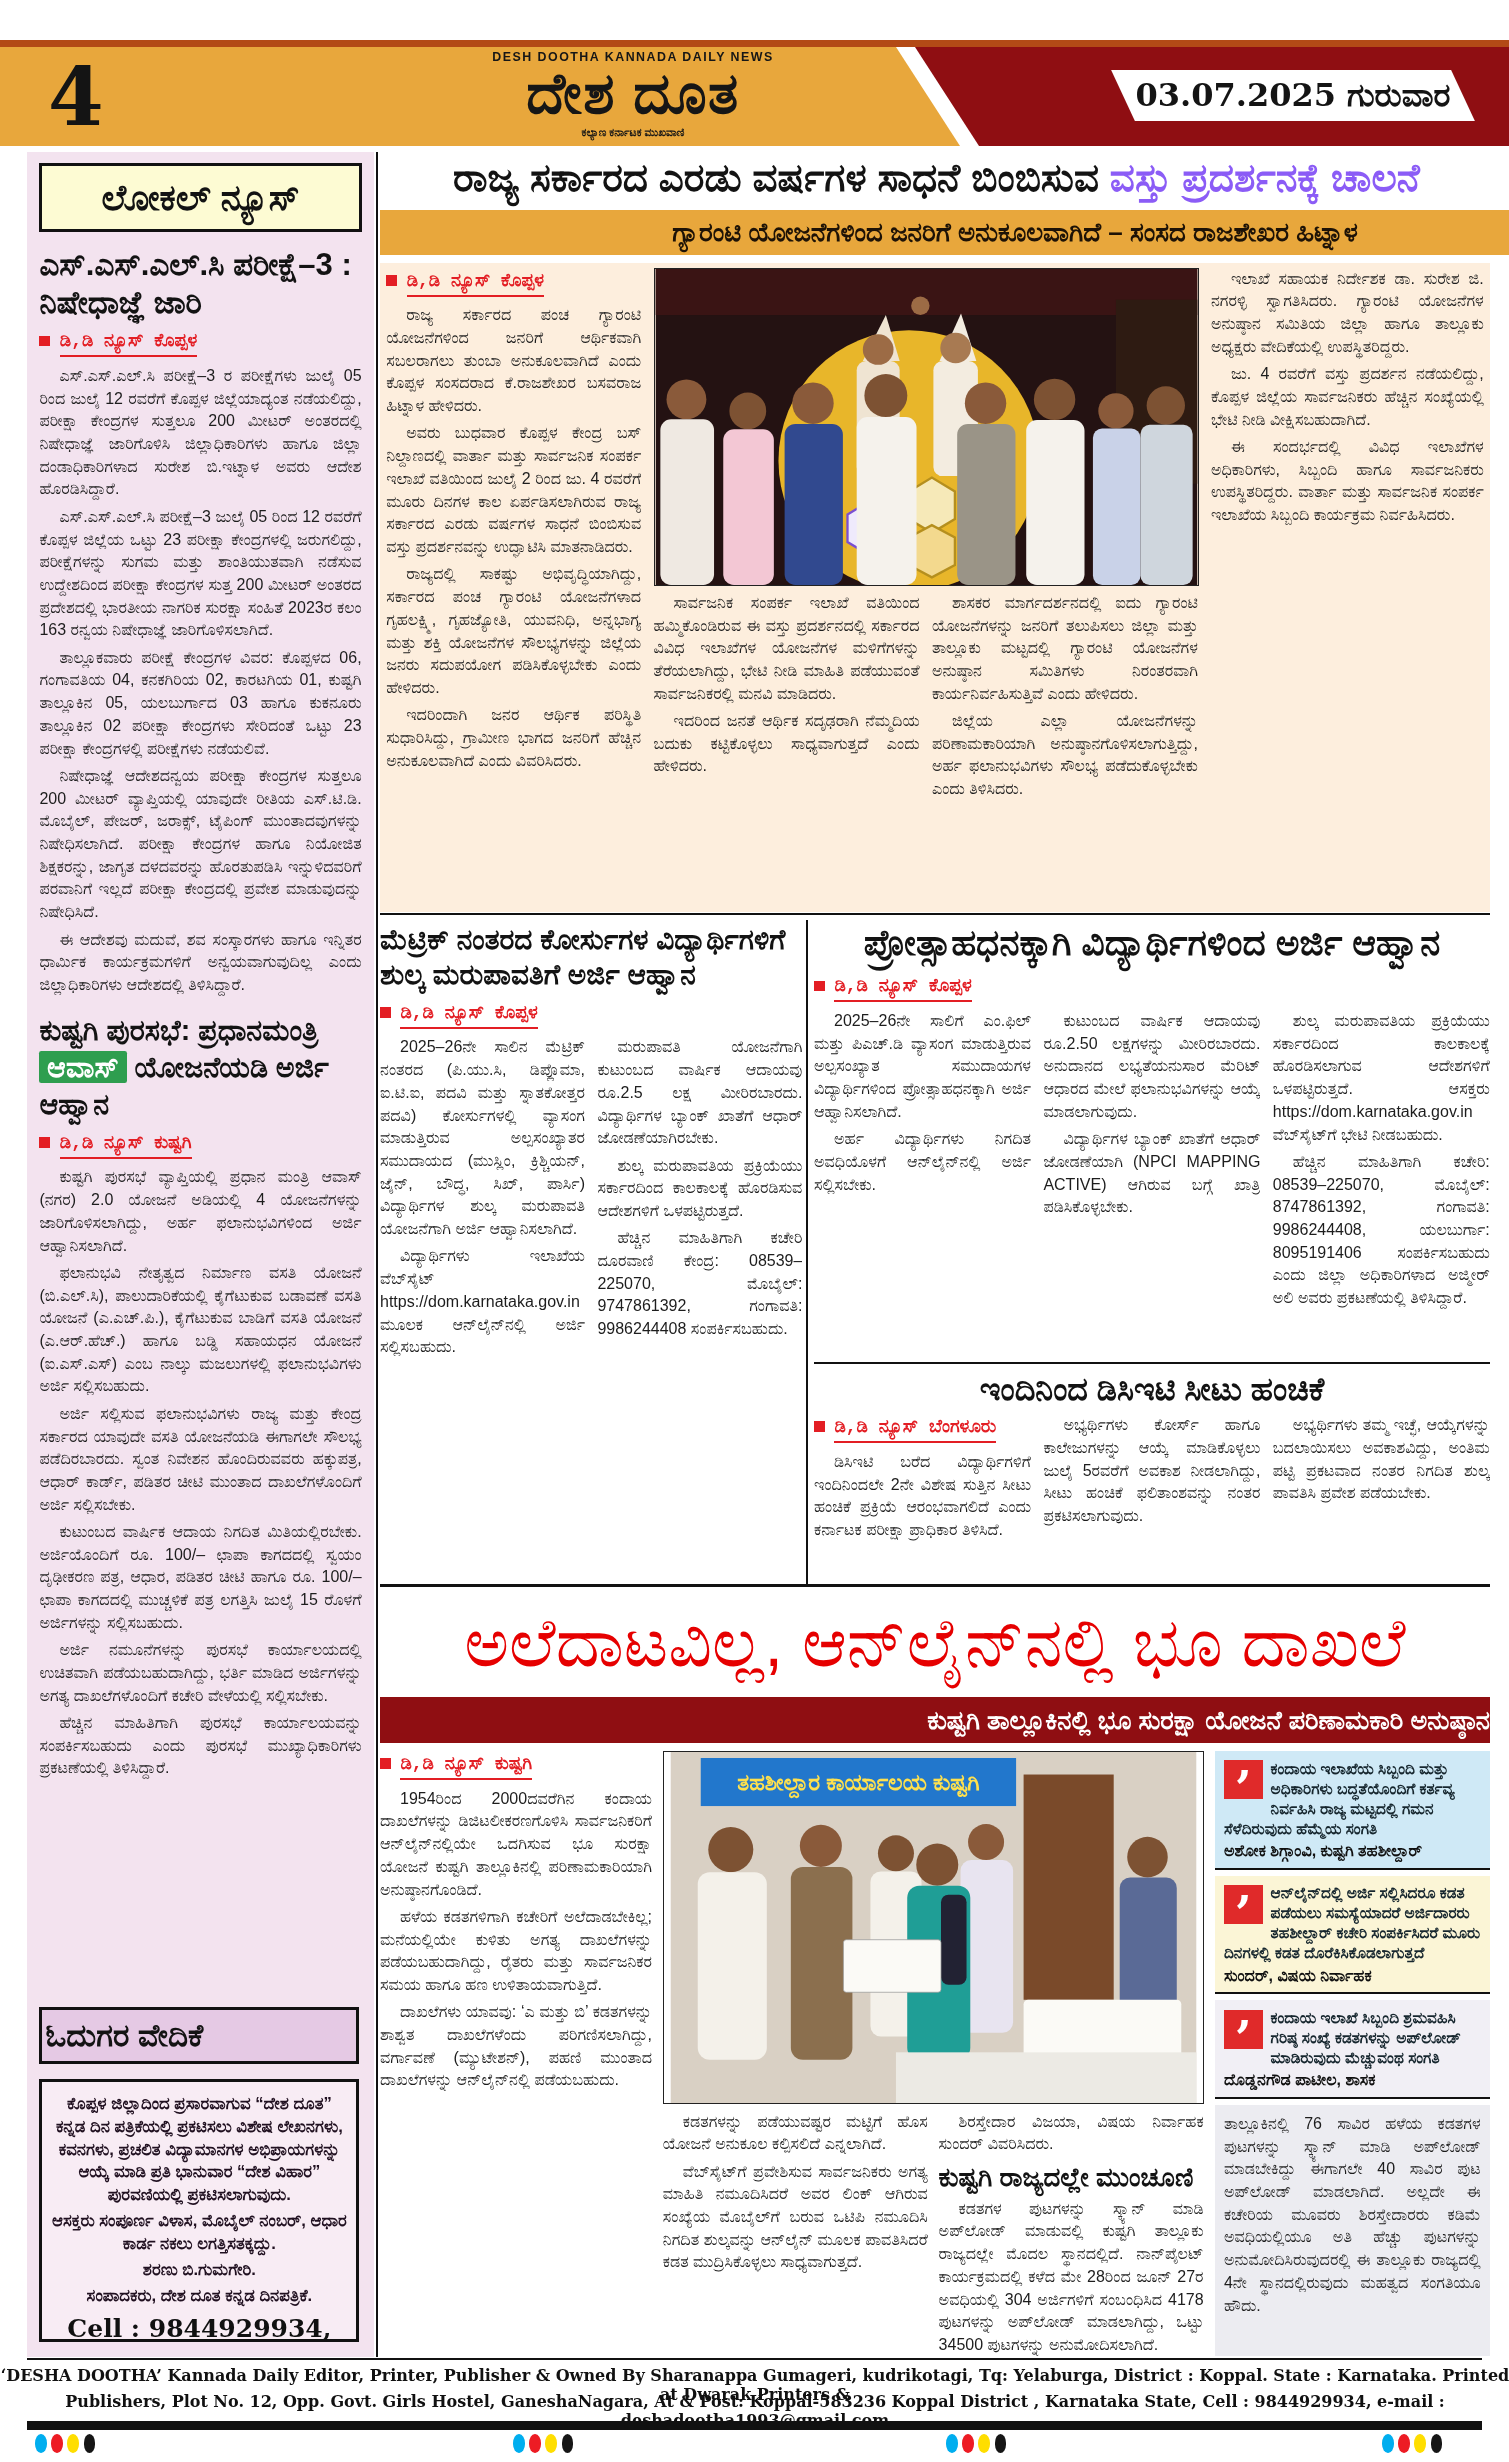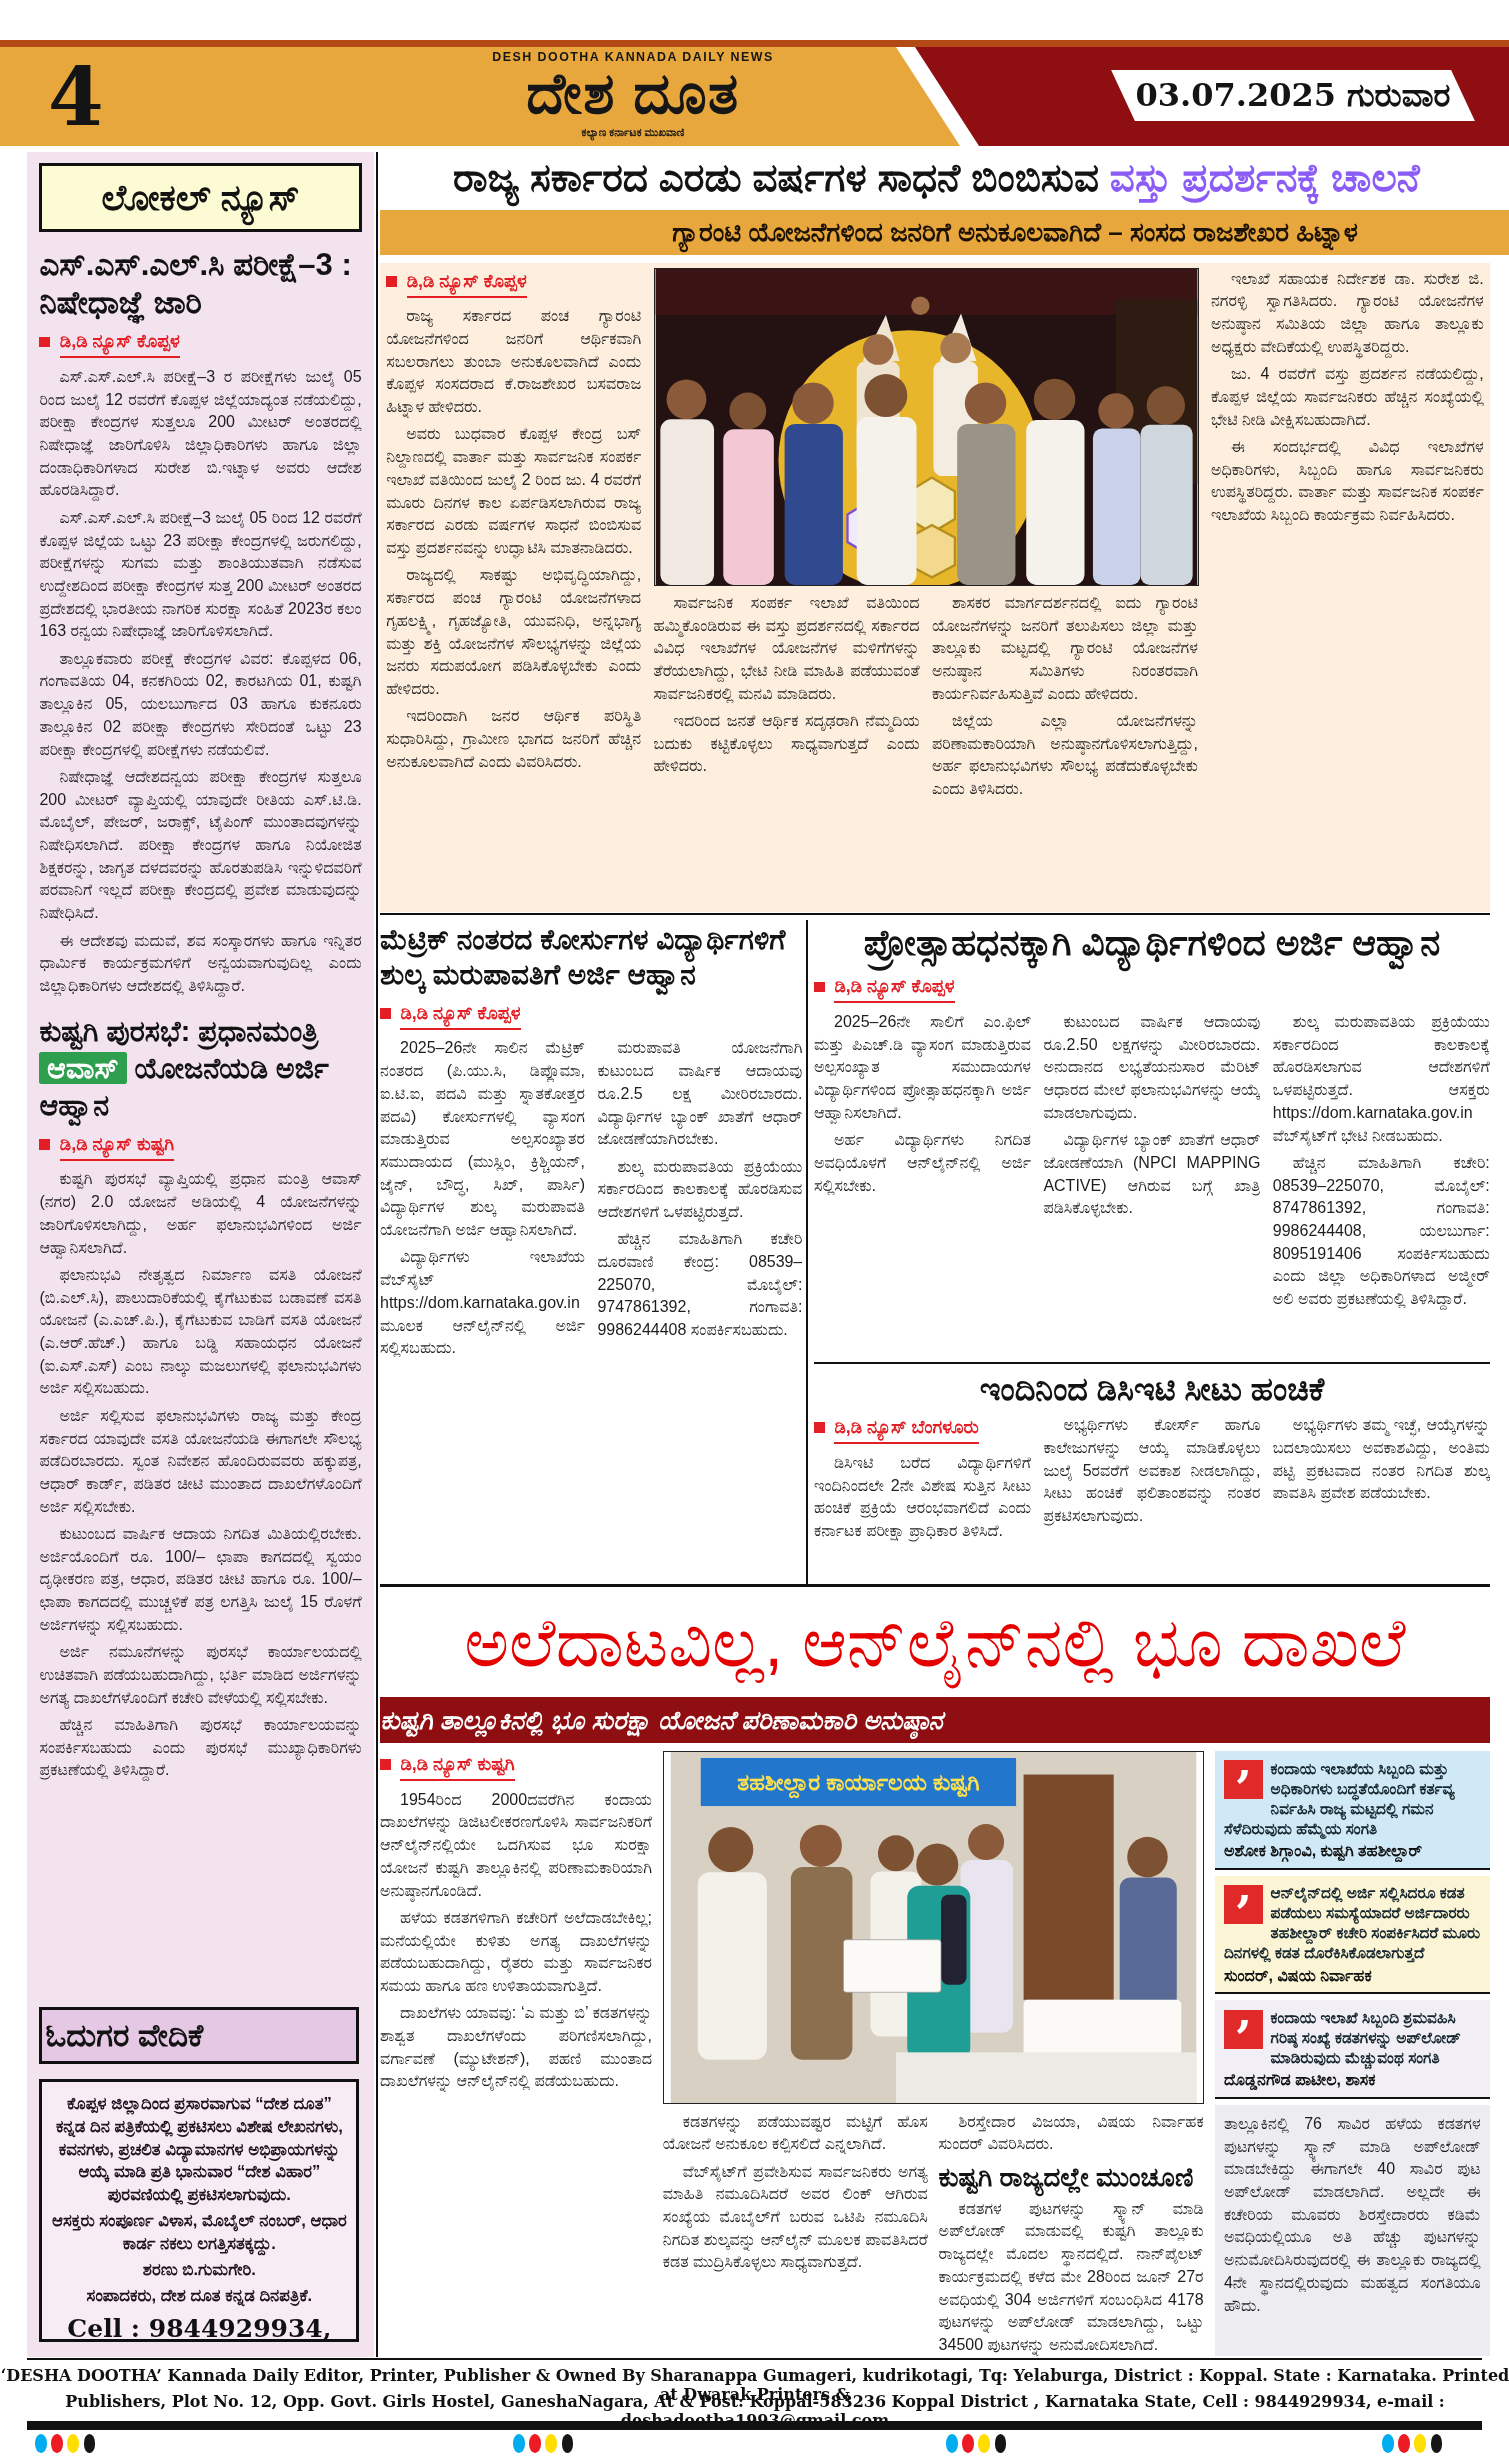--- a/index.html
+++ b/index.html
@@ -11,21 +11,21 @@
   .maroon{position:absolute;left:915px;top:0;width:595px;height:99px;background:#8f0e12;clip-path:polygon(0 0,595px 0,595px 100%,64px 100%);}
   .pgnum{position:absolute;left:48px;top:1.5px;font-size:80px;font-weight:bold;font-family:"DejaVu Serif",serif;color:#141414;line-height:96px;}
   .maststack{position:absolute;left:417px;top:3.1px;width:432px;text-align:center;color:#161616;}
   .mast-top{font-size:12.4px;font-weight:bold;letter-spacing:1.5px;}
   .mast-title{font-size:57px;font-weight:800;line-height:59px;letter-spacing:1.5px;}
   .mast-tag{font-size:10.8px;font-weight:bold;margin-top:3.1px;}
   .datebox{position:absolute;left:1123px;top:23px;width:340px;height:51px;background:#ffffff;transform:skewX(25deg);}
   .datetext{position:absolute;left:1123px;top:23px;width:340px;height:51px;line-height:51px;text-align:center;font-size:32px;font-weight:800;color:#141414;font-family:"DejaVu Serif",serif;}
   
   .body p{margin:0 0 4.6px 0;font-size:16px;line-height:1.42;text-align:justify;text-indent:20px;color:#1d1d1d;}
-  .byline{display:inline-block;color:#e31e24;font-weight:bold;font-size:18px;border-bottom:2.3px solid #e31e24;padding-bottom:3.9px;margin:3.1px 0 7.7px 0;}
+  .byline{display:inline-block;color:#e31e24;font-weight:bold;font-size:18px;border-bottom:2.3px solid #e31e24;padding-bottom:3.9px;margin:3.1px 0 7.7px 0;font-family:Liberation Mono, monospace;}
   .bsq{display:inline-block;width:10.8px;height:10.8px;background:#e31e24;margin-right:6.2px;}
   .vrule{position:absolute;background:#111;}
   .hrule{position:absolute;background:#111;}
   
   .leftcol{position:absolute;left:27px;top:152px;width:347px;height:2205px;background:#f3e3ef;padding:10.8px 12.4px;box-sizing:border-box;overflow:hidden;}
   .localbox{background:#fdfbd3;border:3.9px solid #111;text-align:center;font-size:36px;font-weight:800;padding:10.8px 3.1px;color:#131313;}
   .h1a{font-size:31px;font-weight:800;line-height:1.22;color:#131313;margin:14px 0 6.2px 0;}
   .h2a{font-size:28.6px;font-weight:800;line-height:1.3;color:#131313;margin:15.4px 0 6.2px 0;}
   .hl-green{background:#2e9e4f;color:#ffffff;padding:0 7.7px;border-radius:2.3px;}
   .forumhead{position:absolute;left:12.4px;top:1855px;width:320px;box-sizing:border-box;background:#e5c9e4;border:3.1px solid #111;text-align:left;font-size:31px;font-weight:800;padding:7.7px 3.1px;color:#131313;}
@@ -49,21 +49,21 @@
   .twocol{display:flex;gap:12.4px;}
   .twocol .c{width:205px;overflow:hidden;}
   .incent{position:absolute;left:814px;top:922px;width:676px;height:435px;overflow:hidden;}
   .incent .ahead{font-size:36px;font-weight:800;text-align:center;color:#131313;margin-bottom:9.3px;}
   .threecol{display:flex;gap:12.4px;}
   .threecol .c{width:217px;overflow:hidden;}
   .dcet{position:absolute;left:814px;top:1371px;width:676px;height:204px;overflow:hidden;}
   .dcet .ahead{font-size:32px;font-weight:800;text-align:center;color:#131313;margin-bottom:6.2px;}
   
   .land-head{position:absolute;left:380px;top:1592px;width:1110px;text-align:center;font-size:68px;font-weight:400;color:#e60000;line-height:100px;white-space:nowrap;}
-  .land-sub{position:absolute;left:380px;top:1697px;width:1110px;height:46px;background:#8f0e12;color:#ffffff;text-align:left;font-size:25.5px;font-weight:800;line-height:46px;font-style:italic;}
+  .land-sub{position:absolute;left:380px;top:1697px;width:1110px;height:46px;background:#8f0e12;color:#ffffff;text-align:right;font-size:25.5px;font-weight:800;line-height:46px;}
   .land-art{position:absolute;left:380px;top:1751px;width:1110px;height:605px;display:flex;gap:10.8px;overflow:hidden;}
   .land-c1{width:272px;overflow:hidden;}
   .land-mid{width:541px;display:flex;flex-direction:column;}
   .photo2{width:541px;height:361px;border:1.5px solid #222;box-sizing:border-box;}
   .land-midcols{display:flex;gap:10.8px;margin-top:6.2px;overflow:hidden;}
   .land-midcols .mcol{width:265px;overflow:hidden;}
   .land-subhead{font-size:26px;font-weight:800;color:#131313;line-height:1.25;margin:4.6px 0;}
   .sidebar{flex:1;display:flex;flex-direction:column;gap:6.2px;overflow:hidden;}
   .qbox{padding:7.7px 9.3px;border-bottom:2.3px solid #111;overflow:hidden;}
   .qb1{background:#cfe9f6;}

